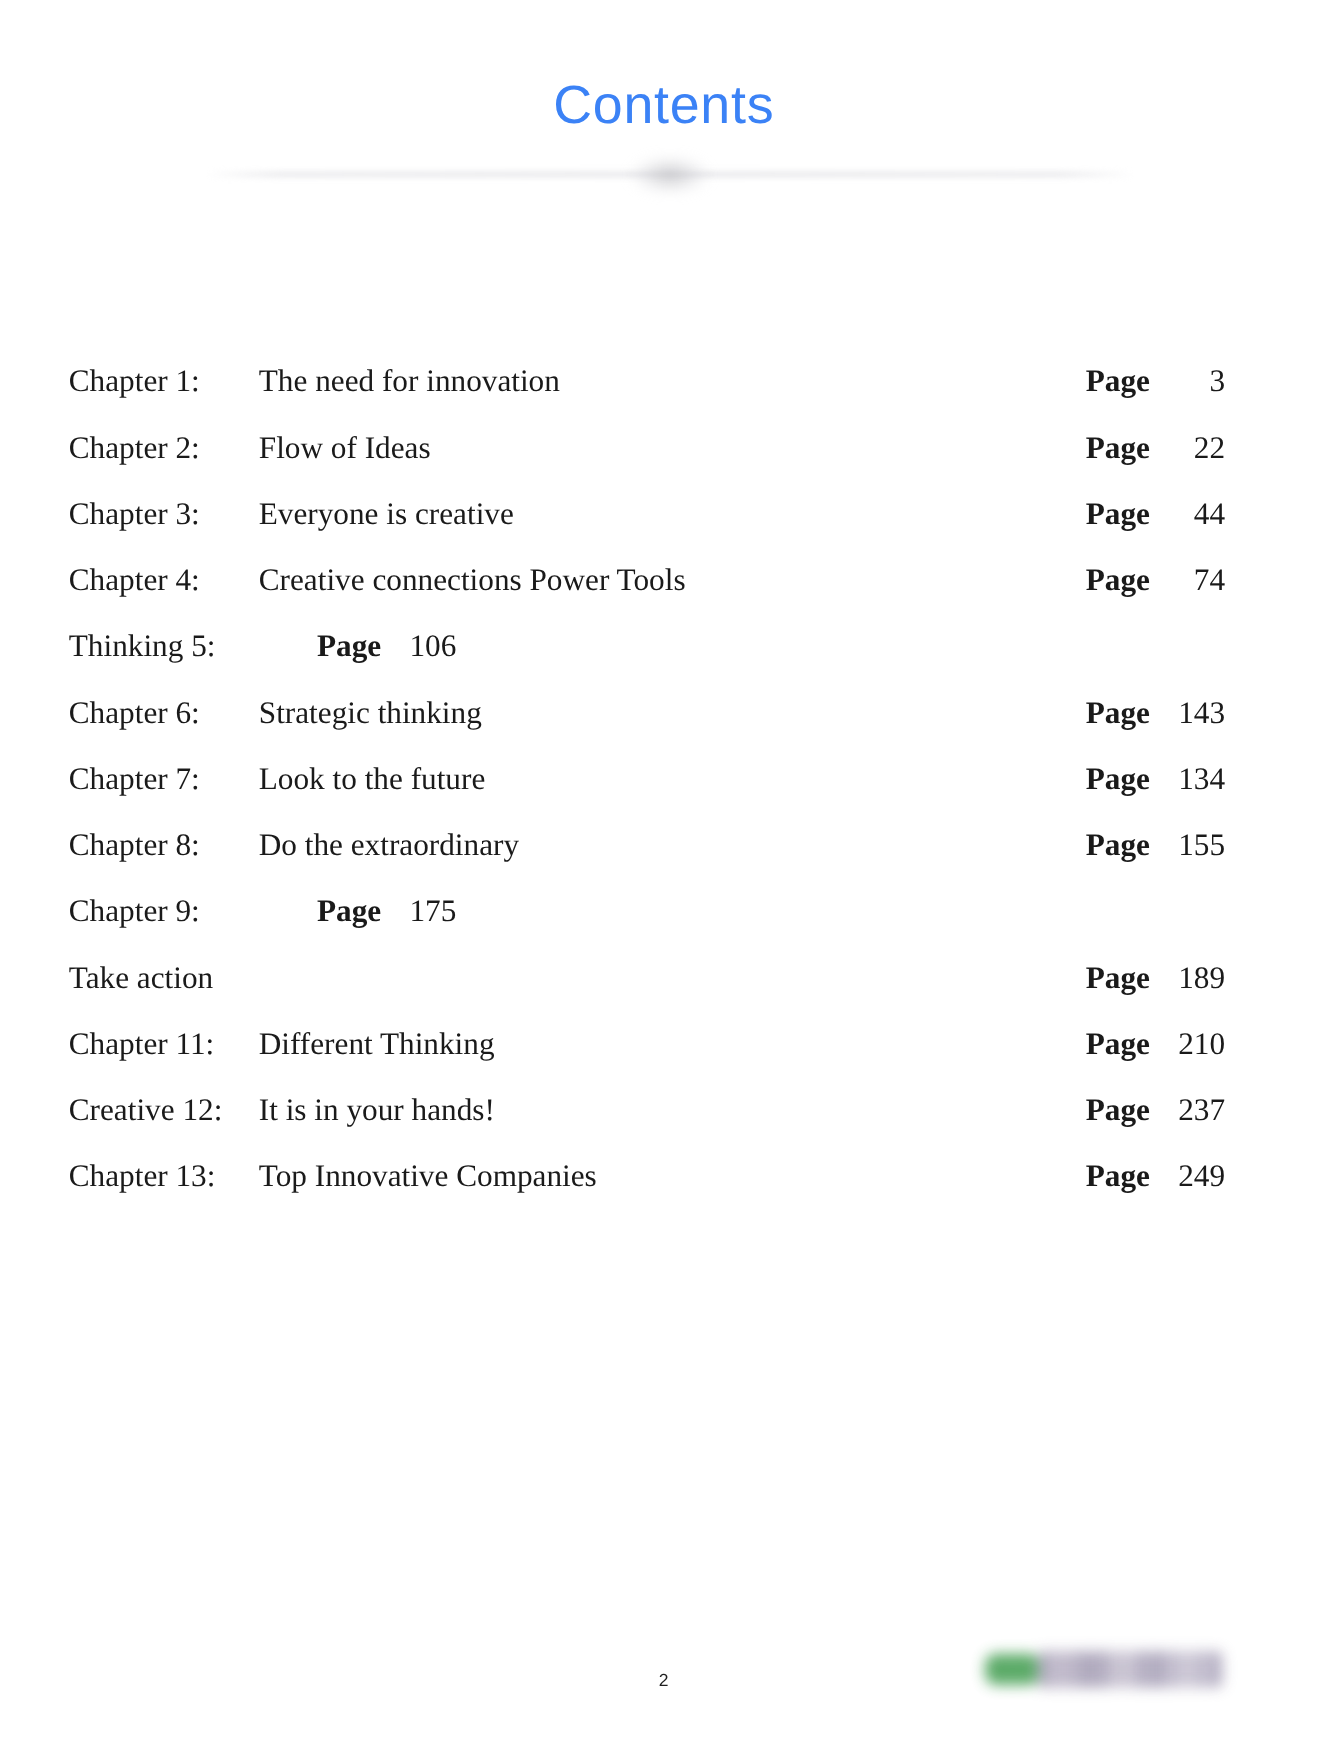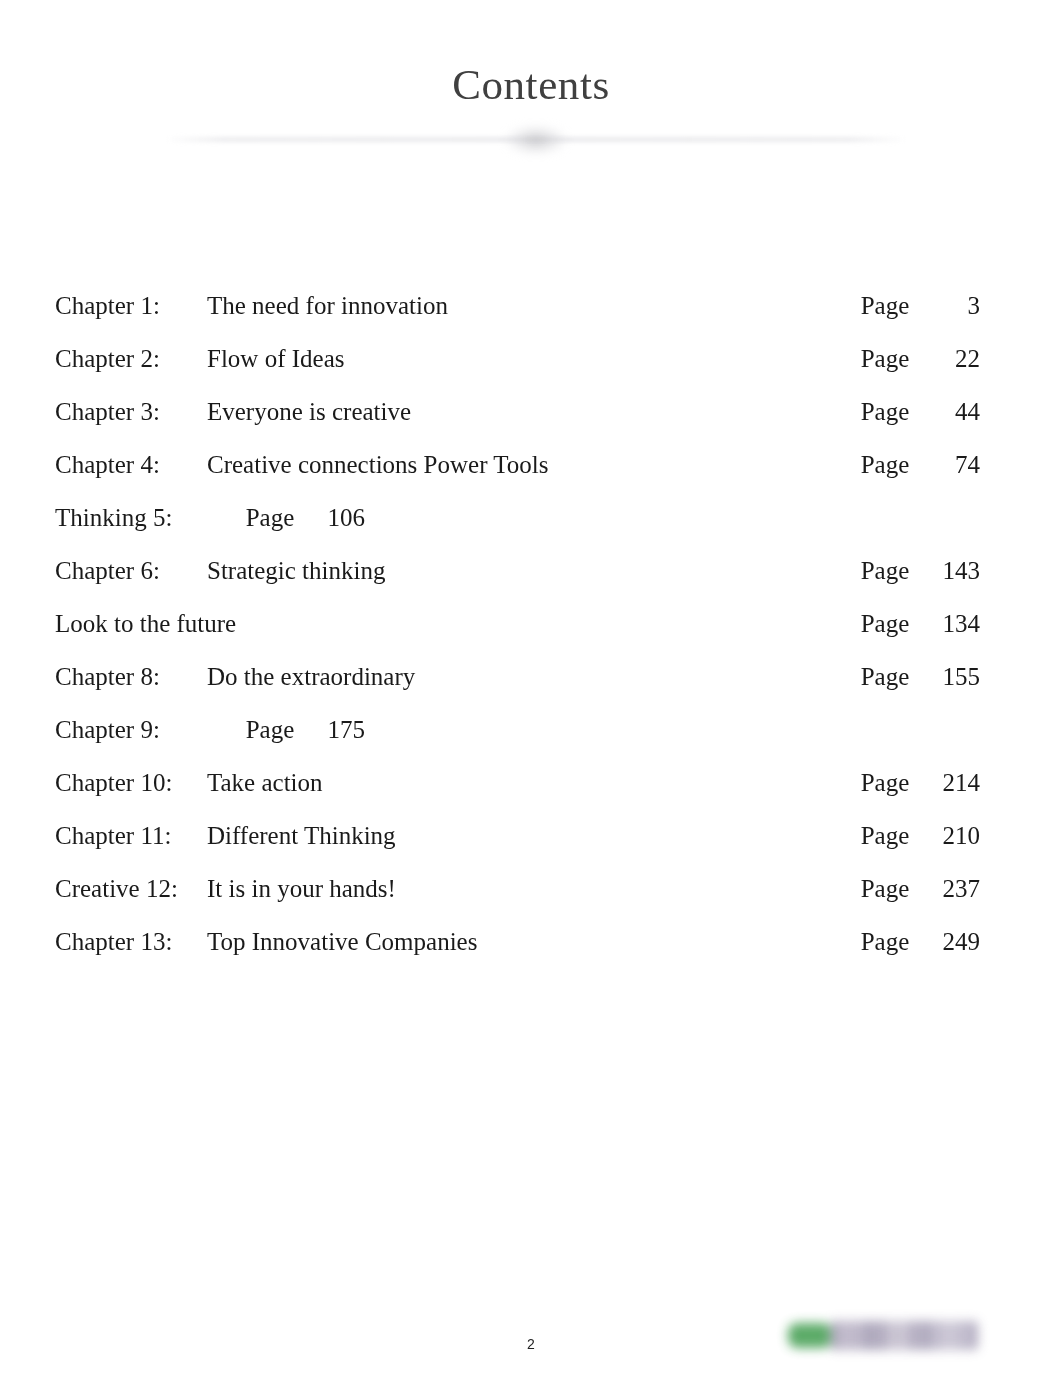--- a/index.html
+++ b/index.html
@@ -24,25 +24,25 @@
     background: #ffffff;
   }
 
   
   .doc-title {
     position: absolute;
     top: 60px;
     left: 0;
     width: 1062px;
     text-align: center;
-    font-family: Liberation Serif, serif;
+    font-family: Liberation Sans, sans-serif;
     font-size: 43px;
     font-weight: 400;
     letter-spacing: 0.6px;
-    color: #404040;
+    color: #3b82f6;
     line-height: 1.15;
   }
 
   
   .divider-wrap {
     position: absolute;
     top: 126px;
     left: 165px;
     width: 742px;
     height: 28px;
@@ -99,22 +99,23 @@
   .col-chapter {
     width: 152px;
     flex: 0 0 152px;
   }
   .col-title {
     flex: 1 1 auto;
   }
   .col-pagelabel {
     width: 70px;
     flex: 0 0 70px;
-    text-align: center;
+    text-align: right;
     padding-left: 28px;
+    font-weight: bold;
   }
   .col-pagenum {
     width: 60px;
     flex: 0 0 60px;
     text-align: right;
   }
 
   
   .folio {
     position: absolute;
@@ -218,40 +219,40 @@
         <span class="col-pagelabel">Page</span>
         <span class="col-pagenum">106</span>
       </div>
       <div class="toc-row">
         <span class="col-chapter">Chapter 6:</span>
         <span class="col-title">Strategic thinking</span>
         <span class="col-pagelabel">Page</span>
         <span class="col-pagenum">143</span>
       </div>
       <div class="toc-row">
+        <span class="col-chapter">Chapter 7:</span>
         <span class="col-title">Look to the future</span>
         <span class="col-pagelabel">Page</span>
         <span class="col-pagenum">134</span>
       </div>
       <div class="toc-row">
         <span class="col-chapter">Chapter 8:</span>
         <span class="col-title">Do the extraordinary</span>
         <span class="col-pagelabel">Page</span>
         <span class="col-pagenum">155</span>
       </div>
       <div class="toc-row">
         <span class="col-chapter">Chapter 9:</span>
         <span class="col-pagelabel">Page</span>
         <span class="col-pagenum">175</span>
       </div>
       <div class="toc-row">
-        <span class="col-chapter">Chapter 10:</span>
         <span class="col-title">Take action</span>
         <span class="col-pagelabel">Page</span>
-        <span class="col-pagenum">214</span>
+        <span class="col-pagenum">189</span>
       </div>
       <div class="toc-row">
         <span class="col-chapter">Chapter 11:</span>
         <span class="col-title">Different Thinking</span>
         <span class="col-pagelabel">Page</span>
         <span class="col-pagenum">210</span>
       </div>
       <div class="toc-row">
         <span class="col-chapter">Creative 12:</span>
         <span class="col-title">It is in your hands!</span>

